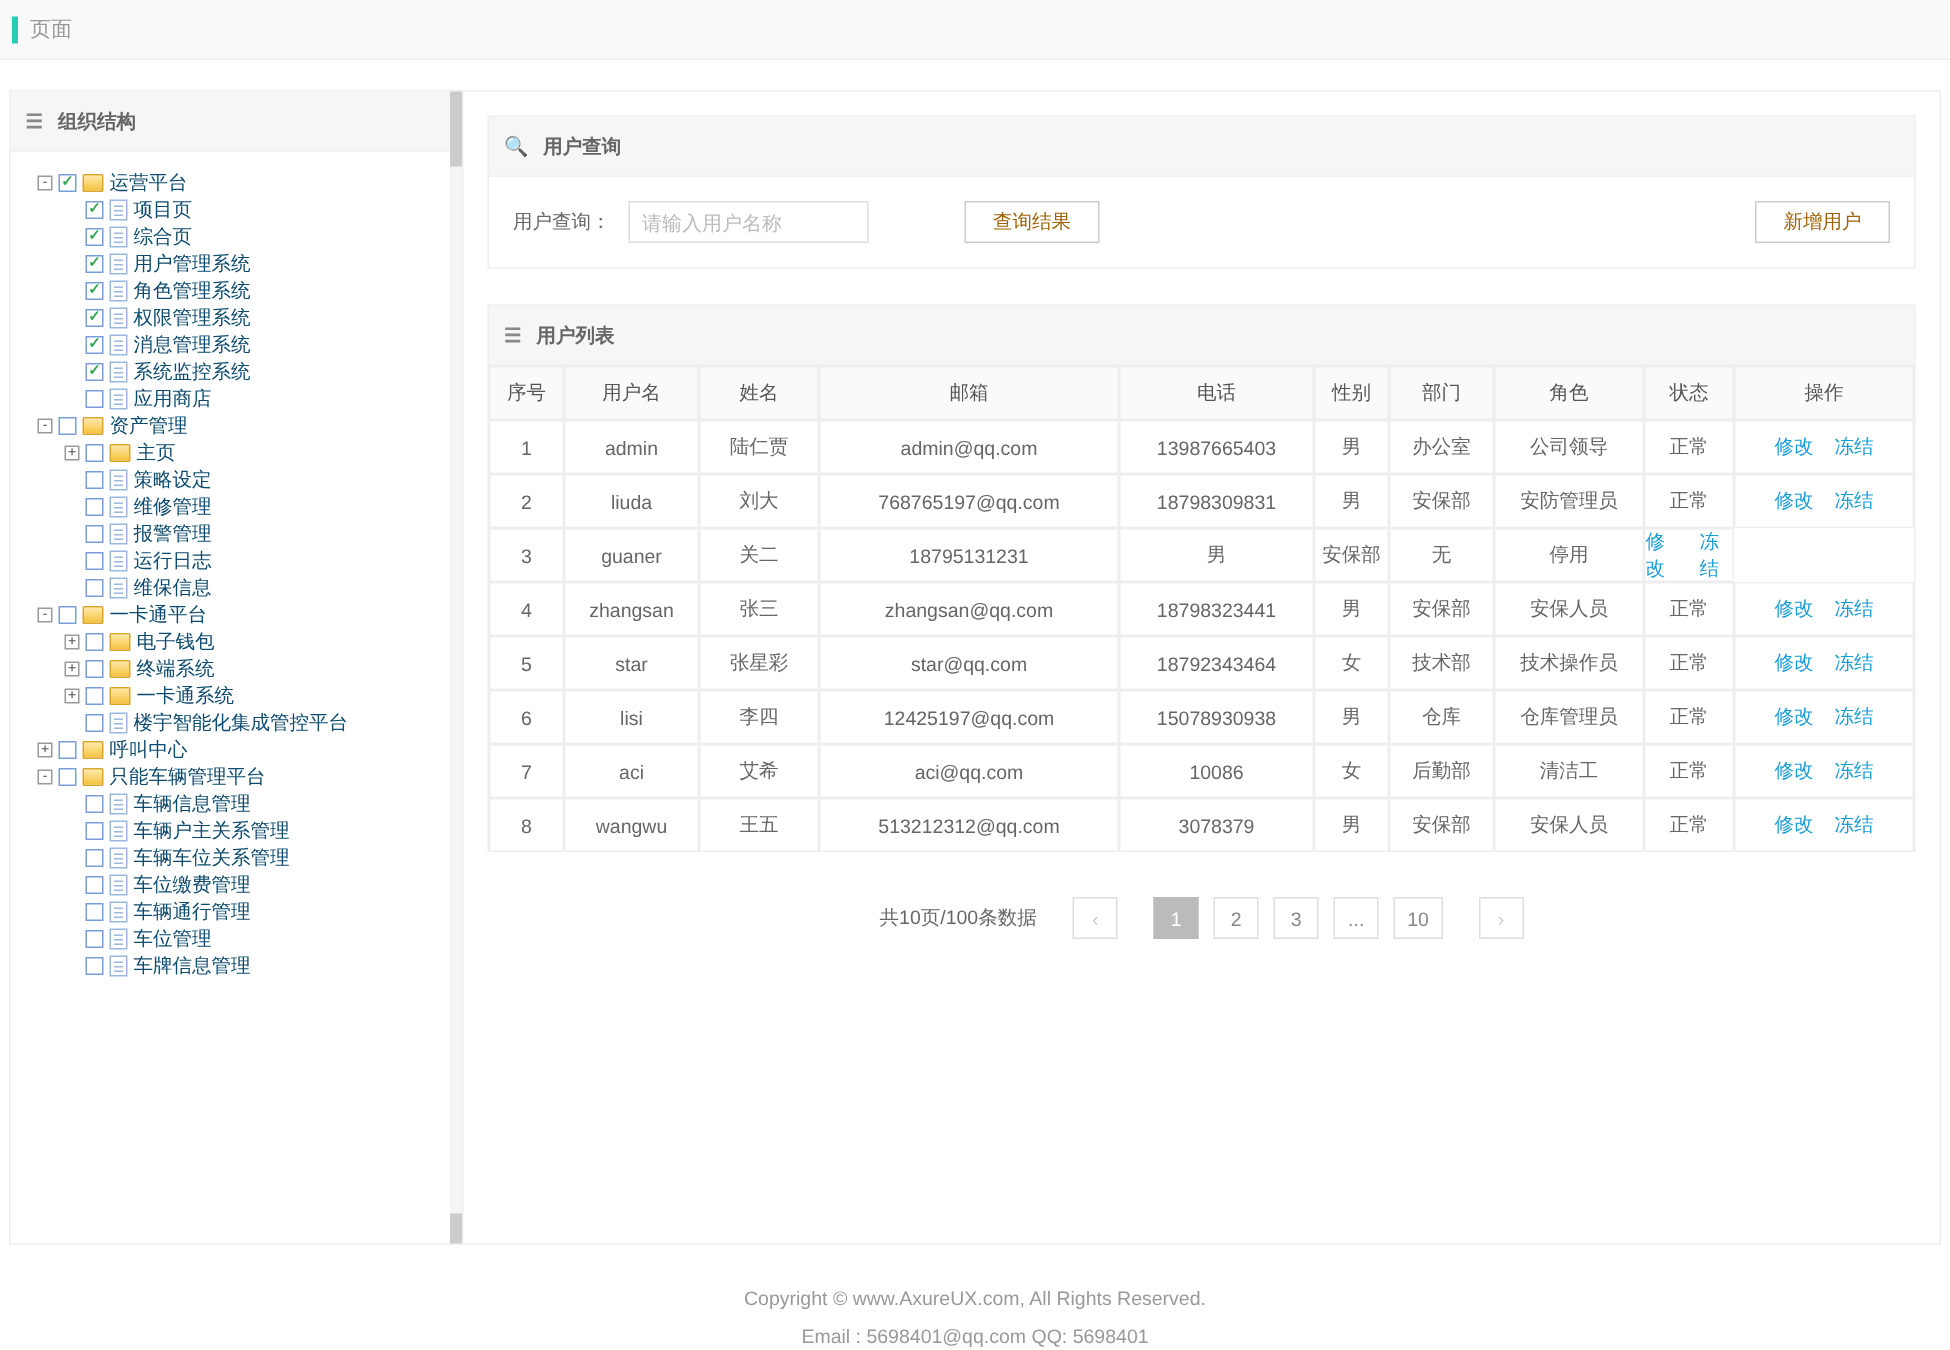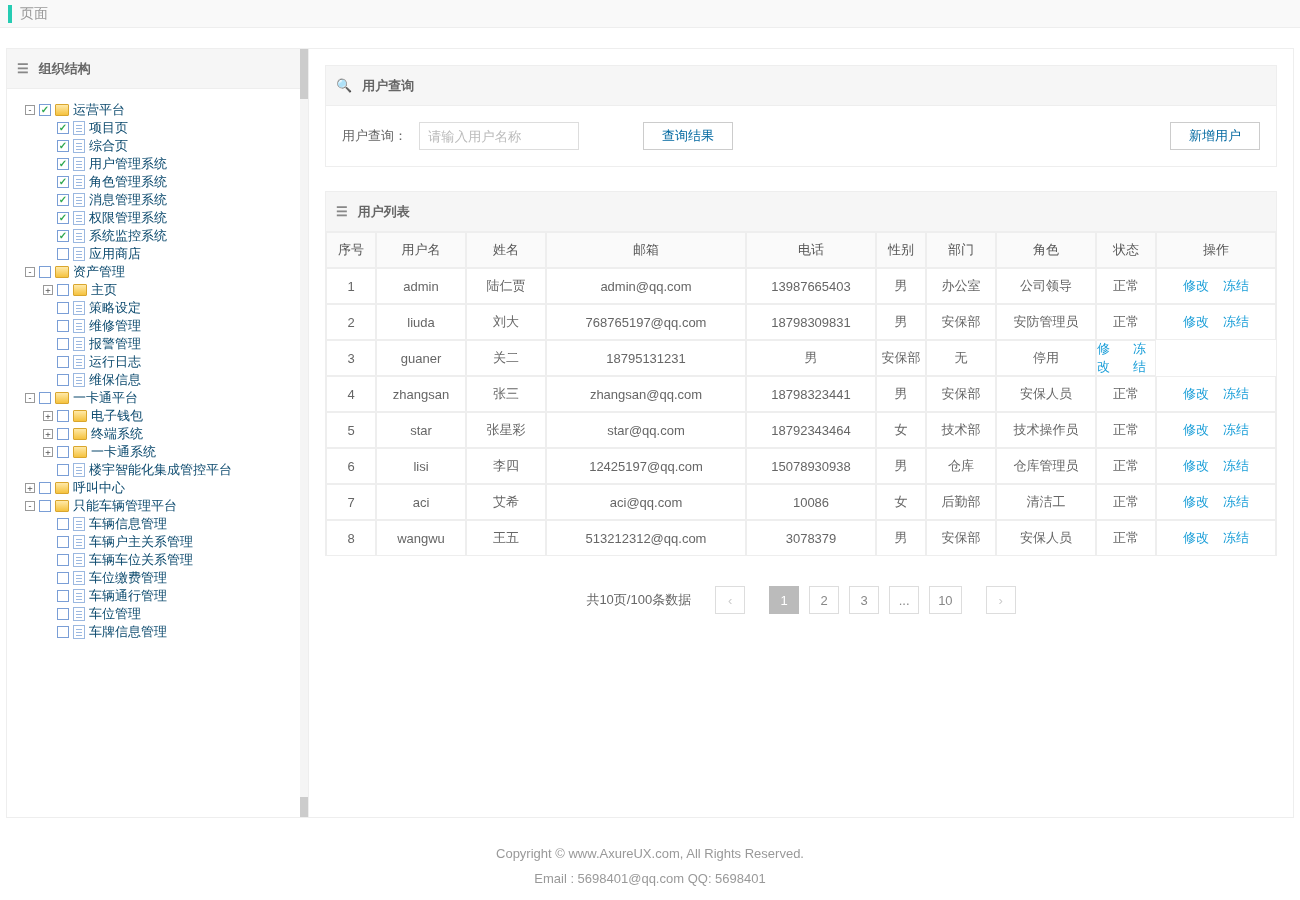--- a/index.html
+++ b/index.html
@@ -1,19 +1,19 @@
 <!DOCTYPE html>
 <html><head>
 <meta charset="utf-8">
 <style>
 * { margin: 0; padding: 0; box-sizing: border-box; }
 body { font-family: "Microsoft YaHei", Arial, sans-serif; font-size: 13px; color: #333; background: #fff; }
 
 
-.topbar { height: 28px; border-bottom: 1px solid #eee; display: flex; align-items: center; background:#f9f9f9; }
+.topbar { height: 40px; border-bottom: 1px solid #eee; display: flex; align-items: center; background:#f9f9f9; }
 .topbar-accent { width: 4px; height: 18px; background: #26ccb3; margin-left: 8px; }
 .topbar-title { margin-left: 8px; color: #999; font-size: 14px; }
 
 
 .container { border: 1px solid #eee; margin: 20px 6px 0 6px; display: flex; height: 770px; position: relative; }
 .sidebar { width: 330px; border-right: 1px solid #eee; display: flex; flex-direction: column; position: relative; }
 .sidebar-scroll { position:absolute; right:0; top:0; bottom:0; width:8px; background:#f5f5f5; }
 .sidebar-thumb-top { position:absolute; right:0; top:0; width:8px; height:50px; background:#ccc; }
 .sidebar-thumb-bot { position:absolute; right:0; bottom:0; width:8px; height:20px; background:#ccc; }
 
@@ -35,21 +35,21 @@
 .fico.page::after{content:""; position:absolute; left:2px; right:2px; top:3px; height:1px; background:#9bb8e0; box-shadow:0 3px 0 #9bb8e0, 0 6px 0 #9bb8e0;}
 .lbl { color:#0c4a6e; }
 
 
 .main { flex:1; padding: 16px; display:flex; flex-direction:column; gap:24px;}
 .card { border:1px solid #eee; }
 .search-row { padding: 16px; display:flex; align-items:center; gap:12px; }
 .search-row label { color:#666; }
 .search-row input[type=text] { height:28px; border:1px solid #ddd; padding:0 8px; width:160px; color:#ec4899;}
 .search-row input::placeholder{color:#bbb;}
-.btn { height:28px; border:1px solid #ccc; background:#fff; padding:0 18px; color:#0369a1; cursor:pointer; font-size:13px;}
+.btn { height:28px; border:1px solid #ccc; background:#fff; padding:0 18px; color:#a16207; cursor:pointer; font-size:13px;}
 .spacer{flex:1;}
 
 .thead, .trow { display:grid; grid-template-columns: 50px 90px 80px 200px 130px 50px 70px 100px 60px 120px; }
 .thead { background:#fafafa; }
 .thead > div, .trow > div { border:0.5px solid #eee; height:36px; display:flex; align-items:center; justify-content:center; color:#555;}
 .trow > div { color:#666; }
 .trow .ops { gap:14px; }
 .trow .ops a { color:#1a9ed8; cursor:pointer; }
 
 .pager { display:flex; align-items:center; justify-content:center; gap:24px; padding-top:30px; color:#666;}
@@ -114,29 +114,29 @@
                   <span class="cb checked"></span>
                   <span class="fico page"></span>
                   <span class="lbl">角色管理系统</span>
                 </div>
               </li>
               <li>
                 <div class="node">
                   <span class="exp blank"></span>
                   <span class="cb checked"></span>
                   <span class="fico page"></span>
+                  <span class="lbl">权限管理系统</span>
+                </div>
+              </li>
+              <li>
+                <div class="node">
+                  <span class="exp blank"></span>
+                  <span class="cb checked"></span>
+                  <span class="fico page"></span>
                   <span class="lbl">消息管理系统</span>
-                </div>
-              </li>
-              <li>
-                <div class="node">
-                  <span class="exp blank"></span>
-                  <span class="cb checked"></span>
-                  <span class="fico page"></span>
-                  <span class="lbl">权限管理系统</span>
                 </div>
               </li>
               <li>
                 <div class="node">
                   <span class="exp blank"></span>
                   <span class="cb checked"></span>
                   <span class="fico page"></span>
                   <span class="lbl">系统监控系统</span>
                 </div>
               </li>

